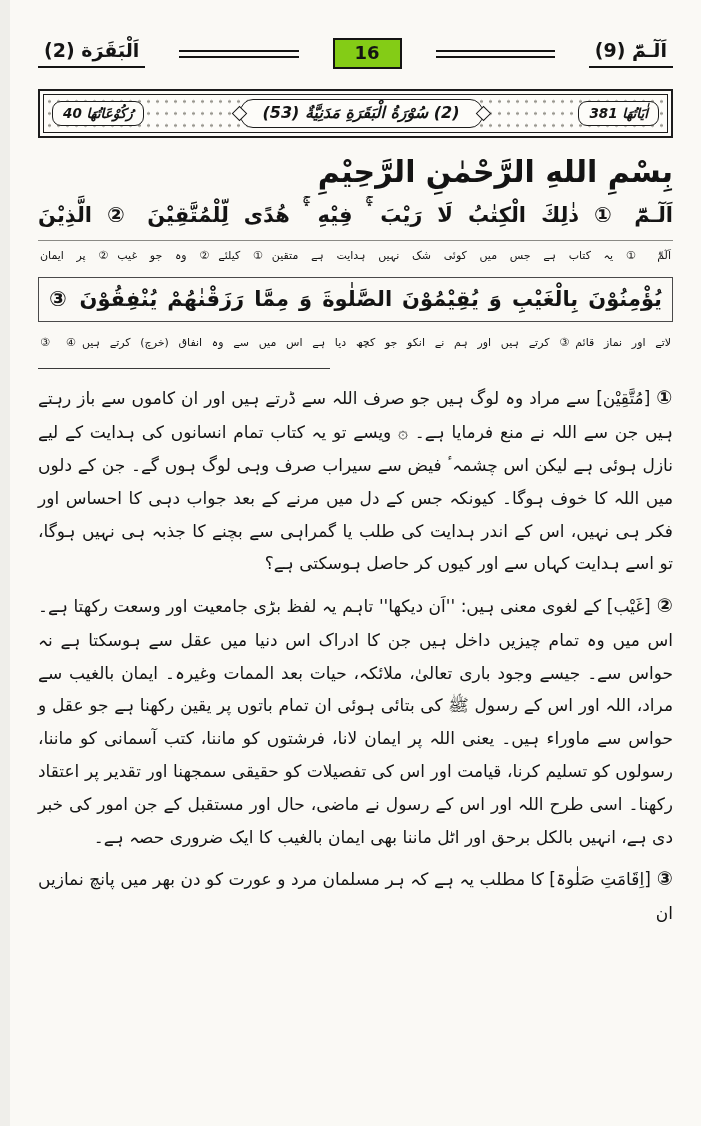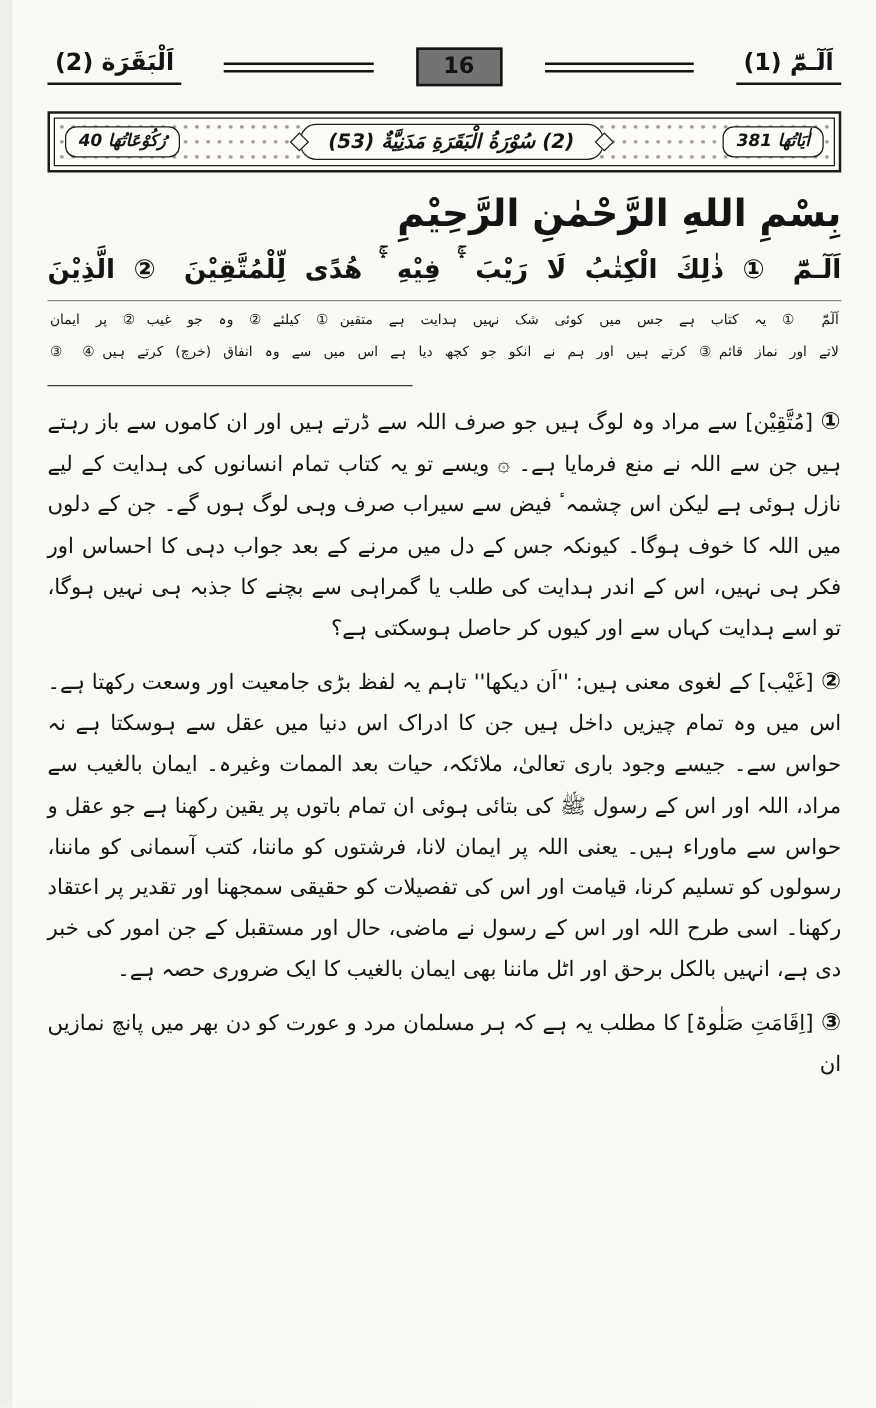--- a/index.html
+++ b/index.html
@@ -39,21 +39,21 @@
     border-top: 2px solid #141414;
     border-bottom: 2px solid #141414;
     margin: 0 34px;
     max-width: 150px;
   }
   .page-no {
     border: 2px solid #141414;
     padding: 2px 20px 4px 20px;
     font-size: 18px;
     font-weight: bold;
-    background: #737373;
+    background: #84cc16;
   }
 
   
   .band {
     border: 2px solid #1c1c1c;
     padding: 3px;
     background: #fdfcf9;
   }
   .band-inner {
     border: 1px solid #1c1c1c;
@@ -155,38 +155,39 @@
 </head>
 <body>
 
 <div class="page">
 
   <header class="top-header">
     <div class="h-title">اَلْبَقَرَة (2)</div>
     <div class="h-rule"></div>
     <div class="page-no">16</div>
     <div class="h-rule"></div>
-    <div class="h-title">اَلٓـمّٓ (1)</div>
+    <div class="h-title">اَلٓـمّٓ (9)</div>
   </header>
 
   <div class="band">
     <div class="band-inner">
       <div class="cartouche small">اٰيَاتُهَا 381</div>
       <div class="band-fill"></div>
       <div class="cartouche center">(2) سُوْرَةُ الْبَقَرَةِ مَدَنِيَّةٌ (53)</div>
       <div class="band-fill"></div>
       <div class="cartouche small">رُكُوْعَاتُهَا 40</div>
     </div>
   </div>
 
   <div class="bismillah">بِسْمِ اللهِ الرَّحْمٰنِ الرَّحِيْمِ</div>
 
   <div class="arabic-line">اَلٓـمّٓ ① ذٰلِكَ الْكِتٰبُ لَا رَيْبَ ۛۚ فِيْهِ ۛۚ هُدًى لِّلْمُتَّقِيْنَ ② الَّذِيْنَ</div>
   <div class="urdu-line first">اَلٓمّٓ ① یہ کتاب ہے جس میں کوئی شک نہیں ہدایت ہے متقین① کیلئے② وہ جو غیب② پر ایمان</div>
 
+  <div class="arabic-line boxed">يُؤْمِنُوْنَ بِالْغَيْبِ وَ يُقِيْمُوْنَ الصَّلٰوةَ وَ مِمَّا رَزَقْنٰهُمْ يُنْفِقُوْنَ ③</div>
   <div class="urdu-line">لاتے اور نماز قائم③ کرتے ہیں اور ہم نے انکو جو کچھ دیا ہے اس میں سے وہ انفاق (خرچ) کرتے ہیں④ ③</div>
 
   <div class="separator"></div>
 
   <div class="footnotes">
     <p class="footnote">
       <span class="fn-marker">①</span><span>[مُتَّقِیْن] سے مراد وہ لوگ ہیں جو صرف اللہ سے ڈرتے ہیں اور ان کاموں سے باز رہتے ہیں جن سے اللہ نے منع فرمایا ہے۔ ۞ ویسے تو یہ کتاب تمام انسانوں کی ہدایت کے لیے نازل ہوئی ہے لیکن اس چشمہٴ فیض سے سیراب صرف وہی لوگ ہوں گے۔ جن کے دلوں میں اللہ کا خوف ہوگا۔ کیونکہ جس کے دل میں مرنے کے بعد جواب دہی کا احساس اور فکر ہی نہیں، اس کے اندر ہدایت کی طلب یا گمراہی سے بچنے کا جذبہ ہی نہیں ہوگا، تو اسے ہدایت کہاں سے اور کیوں کر حاصل ہوسکتی ہے؟</span>
     </p>
     <p class="footnote">
       <span class="fn-marker">②</span><span>[غَیْب] کے لغوی معنی ہیں: ''اَن دیکھا'' تاہم یہ لفظ بڑی جامعیت اور وسعت رکھتا ہے۔ اس میں وہ تمام چیزیں داخل ہیں جن کا ادراک اس دنیا میں عقل سے ہوسکتا ہے نہ حواس سے۔ جیسے وجود باری تعالیٰ، ملائکہ، حیات بعد الممات وغیرہ۔ ایمان بالغیب سے مراد، اللہ اور اس کے رسول ﷺ کی بتائی ہوئی ان تمام باتوں پر یقین رکھنا ہے جو عقل و حواس سے ماوراء ہیں۔ یعنی اللہ پر ایمان لانا، فرشتوں کو ماننا، کتب آسمانی کو ماننا، رسولوں کو تسلیم کرنا، قیامت اور اس کی تفصیلات کو حقیقی سمجھنا اور تقدیر پر اعتقاد رکھنا۔ اسی طرح اللہ اور اس کے رسول نے ماضی، حال اور مستقبل کے جن امور کی خبر دی ہے، انہیں بالکل برحق اور اٹل ماننا بھی ایمان بالغیب کا ایک ضروری حصہ ہے۔</span>

